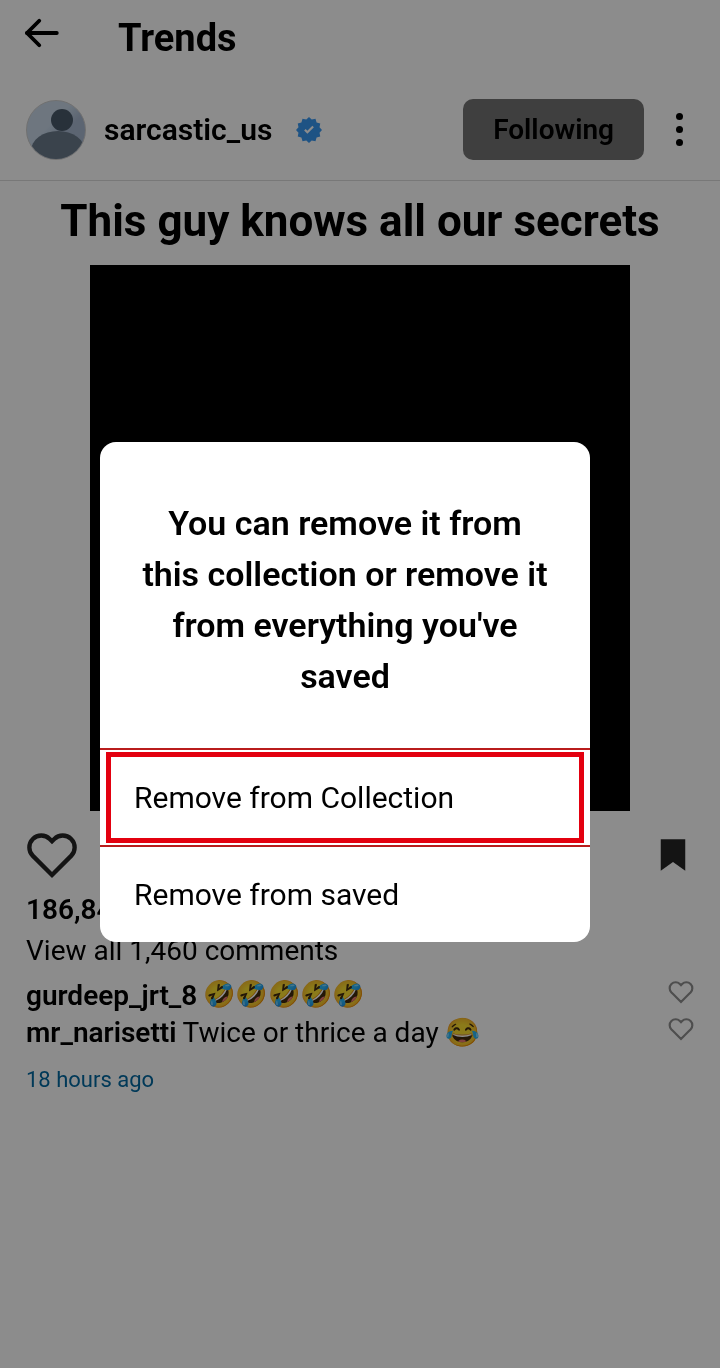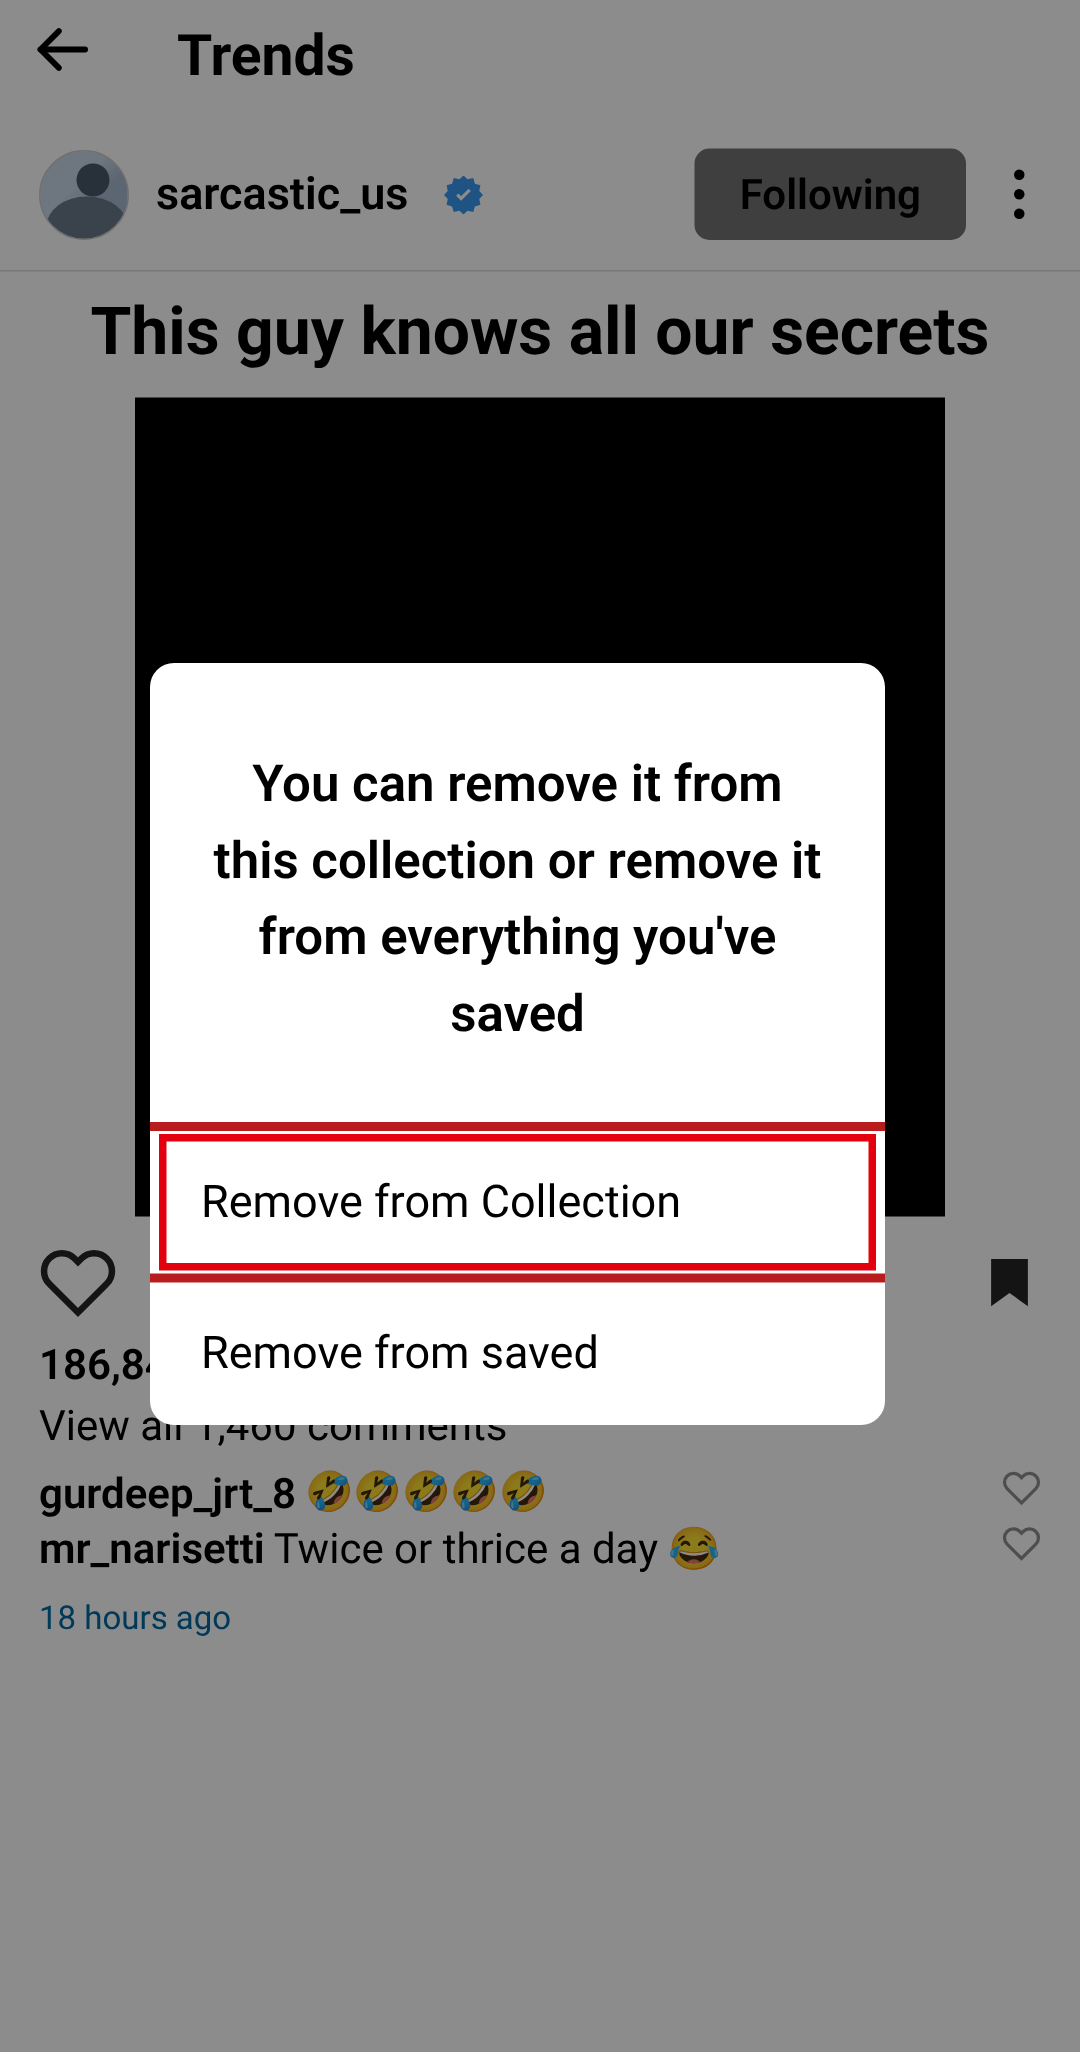--- a/index.html
+++ b/index.html
@@ -193,21 +193,21 @@
     .dialog-title {
       font-size: 34px;
       font-weight: 600;
       text-align: center;
       padding: 56px 40px 46px;
       line-height: 1.5;
     }
     .dialog-option {
       font-size: 30px;
       padding: 30px 34px;
-      border-top: 6px solid #b91c1c;
+      border-top: 2px solid #b91c1c;
       cursor: pointer;
     }
     .dialog-option.highlighted {
       position: relative;
     }
     .dialog-option.highlighted::after {
       content: "";
       position: absolute;
       inset: 2px 6px;
       border: 5px solid #e3000f;

